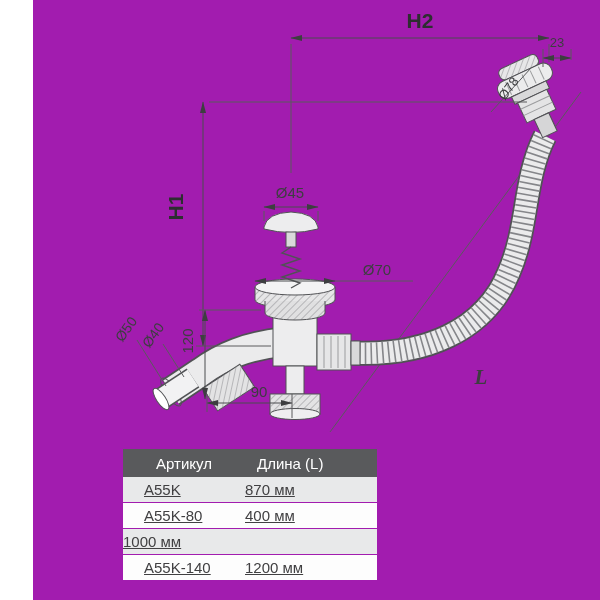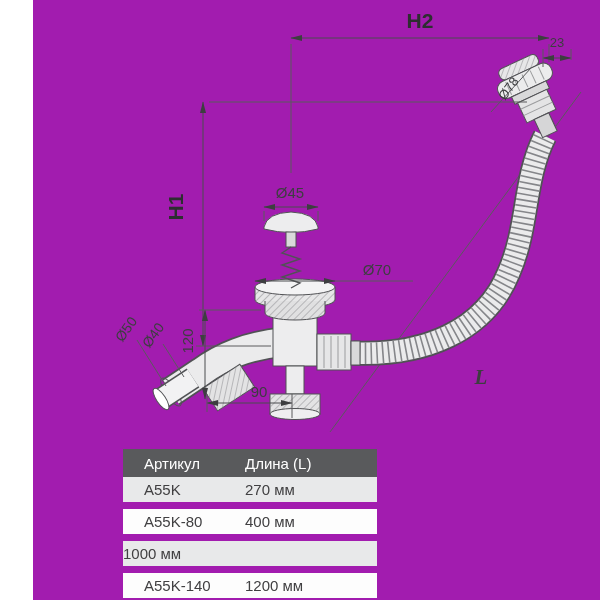--- a/index.html
+++ b/index.html
@@ -12,22 +12,22 @@
   .dim-num{font-size:15px;}
   .dim-small{font-size:13px;}
   .dim-mid{font-size:14px;}
   .l-label{font-family:"Liberation Serif",serif;font-style:italic;font-size:21px;font-weight:600;}
 
   .thin{stroke:#5a5b5d;stroke-width:1;fill:none;}
   .dimline{stroke:#4b4c4e;stroke-width:1;fill:none;}
   .outline{stroke:#515255;stroke-width:1;}
 
   .spec-table{position:absolute;left:90px;top:449px;width:254px;font-size:15px;color:#414042;}
-  .thead{display:flex;align-items:center;height:28px;background:#595a5c;color:#ffffff;}
-  .trow{display:flex;align-items:center;height:25px;border-bottom:7px solid #a21caf;}
+  .thead{display:flex;align-items:center;height:28px;background:#595a5c;color:#ffffff;padding-left:12px;}
+  .trow{display:flex;align-items:center;height:25px;border-bottom:1px solid #a21caf;text-decoration:underline;}
   .row-odd{background:#e8e9ea;}
   .row-even{background:#fdfdfd;}
   .col-article{width:122px;padding-left:21px;box-sizing:border-box;}
   .col-length{flex:1;}
 </style>
 </head>
 <body>
 
 <div class="stage">
 
@@ -171,21 +171,21 @@
     <text class="l-label" x="448" y="384" text-anchor="middle">L</text>
   </svg>
 
   <div class="spec-table">
     <div class="thead">
       <div class="col-article">Артикул</div>
       <div class="col-length">Длина (L)</div>
     </div>
     <div class="trow row-odd">
       <div class="col-article">A55K</div>
-      <div class="col-length">270 мм</div>
+      <div class="col-length">870 мм</div>
     </div>
     <div class="trow row-even">
       <div class="col-article">A55K-80</div>
       <div class="col-length">400 мм</div>
     </div>
     <div class="trow row-odd">
       <div class="col-length">1000 мм</div>
     </div>
     <div class="trow row-even">
       <div class="col-article">A55K-140</div>

